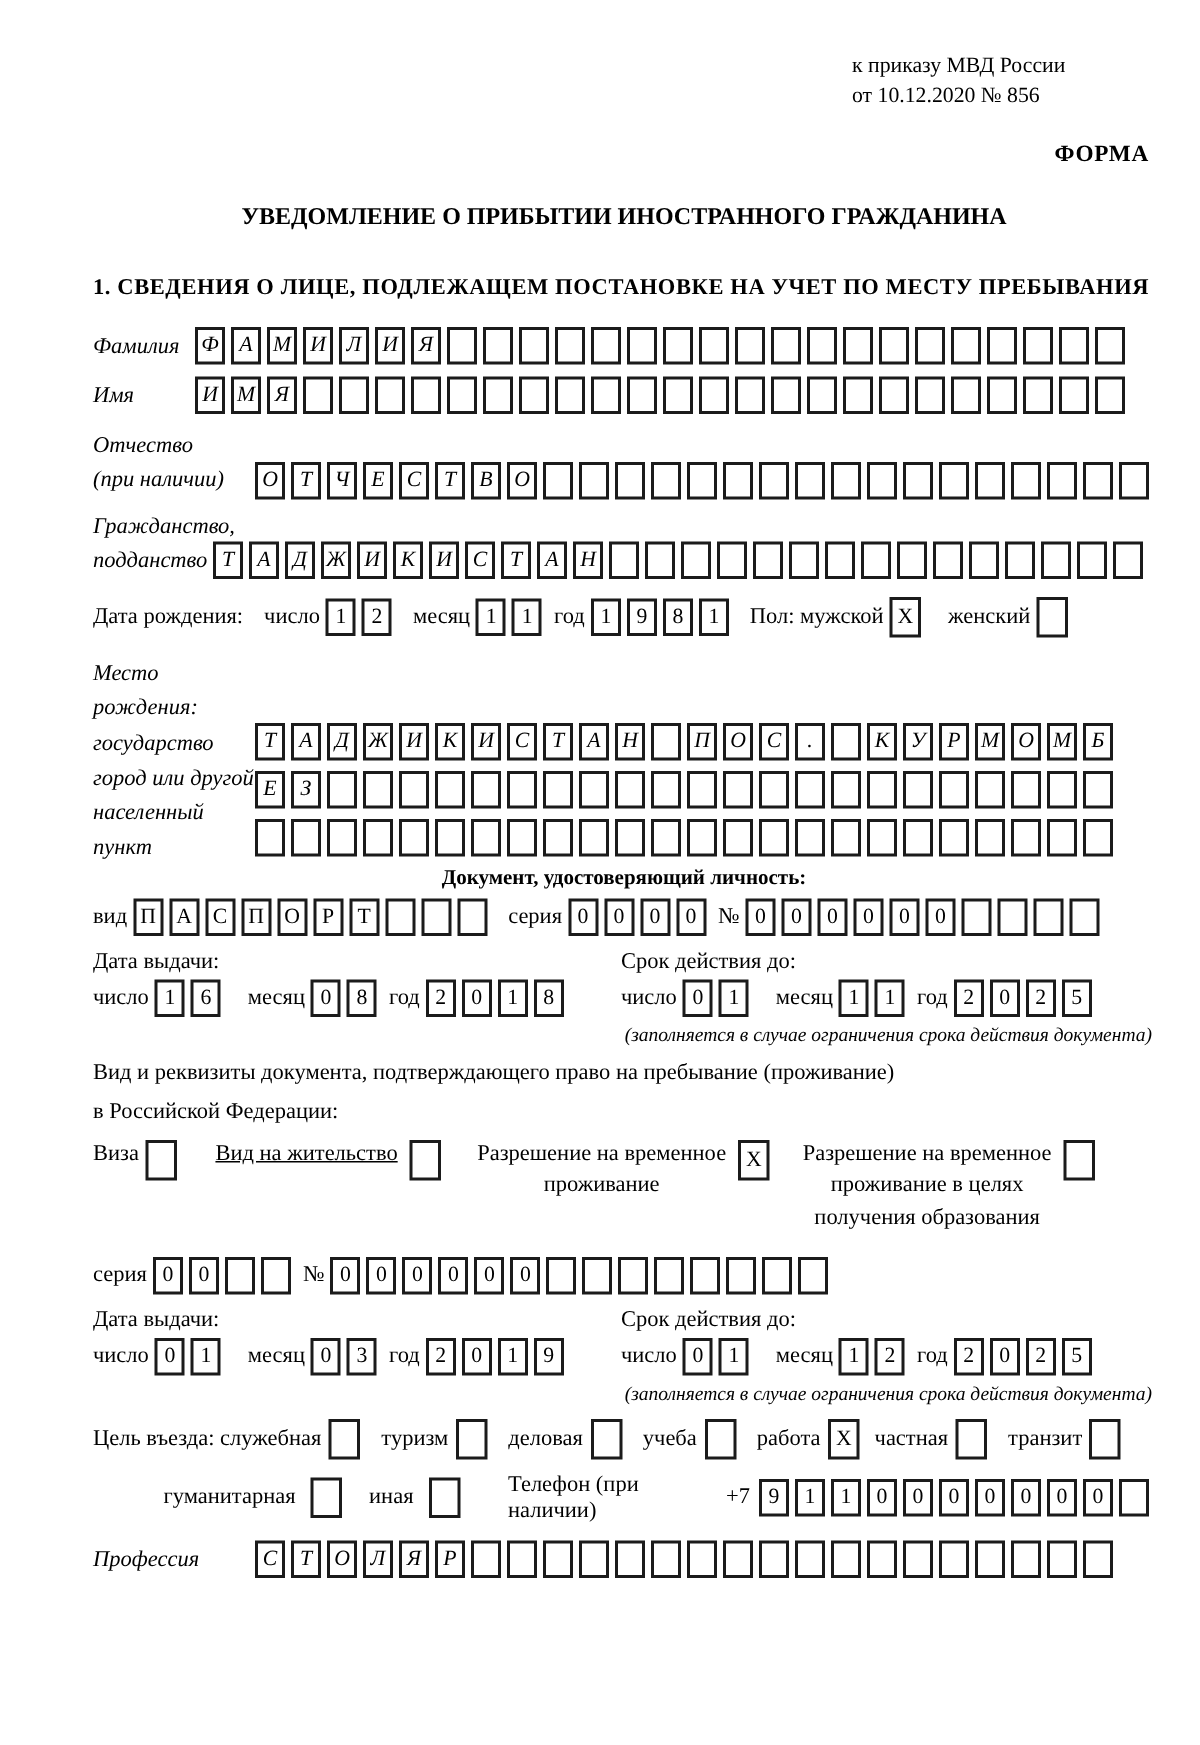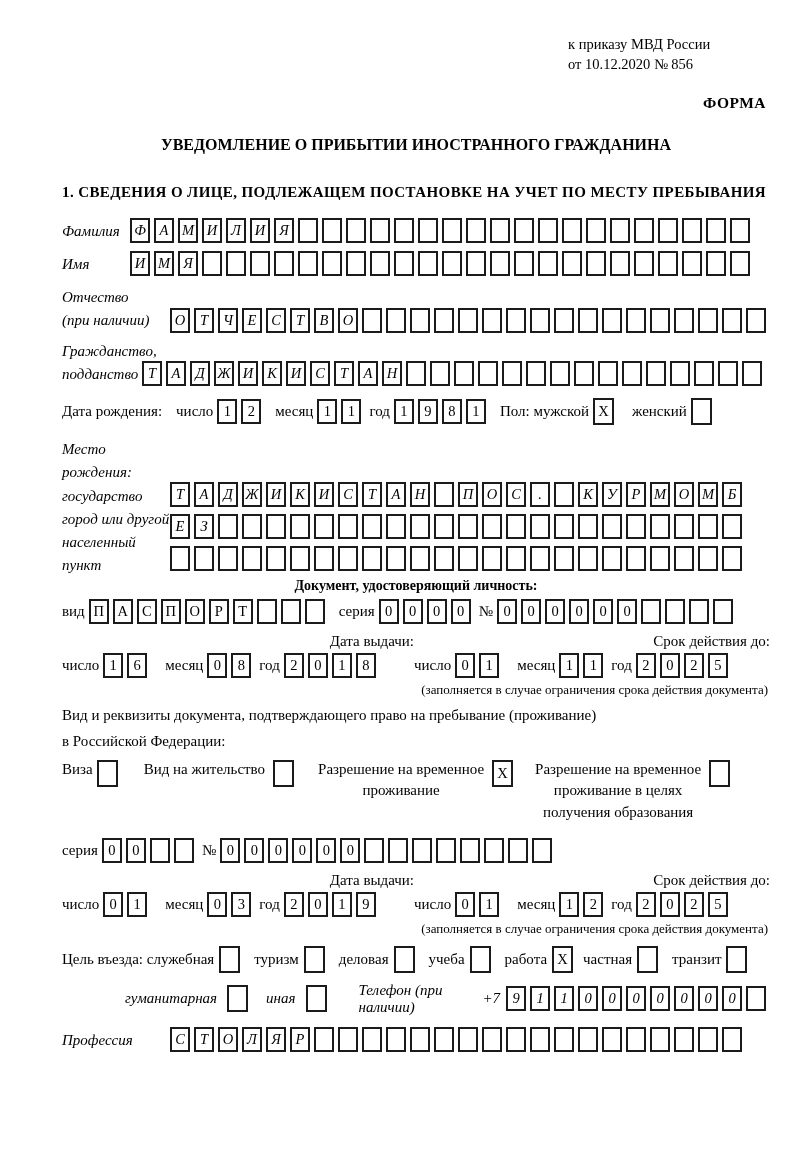--- a/index.html
+++ b/index.html
@@ -33,24 +33,24 @@
   .inline-row{display:flex;align-items:center;font-size:15px;margin-top:9px;flex-wrap:nowrap;}
   .inline-row .cells{margin:0 4px;}
   .gap6{margin-left:6px;} .gap10{margin-left:10px;} .gap14{margin-left:14px;} .gap20{margin-left:20px;} .gap28{margin-left:28px;}
   
   .doc-head{font-weight:bold;font-size:14px;text-align:center;margin-top:8px;}
   
   .date-pair{display:flex;margin-top:9px;}
   .dg{flex:none;}
   .dg-left{width:352px;}
   .dg-right{width:356px;}
-  .dg-heading{text-align:right;font-size:15px;margin-bottom:3px;}
+  .dg-heading{text-align:left;font-size:15px;margin-bottom:3px;}
   .dg-boxes{display:flex;align-items:center;font-size:15px;}
   .dg-boxes .cells{margin:0 4px;}
-  .note-right{font-size:13px;text-align:right;padding-right:2px;margin-top:4px;}
+  .note-right{font-size:13px;text-align:right;padding-right:2px;margin-top:4px;font-style:italic;}
   .plain{font-size:15px;margin-top:10px;line-height:1.5;}
   
   .permit-row{display:flex;align-items:flex-start;font-size:15px;margin-top:6px;}
   .permit-item{display:flex;align-items:flex-start;}
   .permit-item .lbl{line-height:1.45;}
   .permit-item .lbl.center{text-align:center;}
   .permit-item .cells{margin-left:8px;margin-top:1px;}
   
   .purpose-row{display:flex;align-items:center;font-size:15px;margin-top:9px;}
   .purpose-row .cells{margin-left:5px;}
@@ -411,21 +411,21 @@
   <div class="plain" style="margin-top:6px;">Вид и реквизиты документа, подтверждающего право на пребывание (проживание)</div>
   <div class="plain" style="margin-top:4px;">в Российской Федерации:</div>
 
   <div class="permit-row">
     <div class="permit-item">
       <span class="lbl">Виза</span>
       <span class="cells chk" style="margin-left:4px;">
           <span class="cell"></span>
         </span>
     </div>
-    <div class="permit-item" style="margin-left:22px;">
+    <div class="permit-item" style="margin-left:22px;text-decoration:underline;">
       <span class="lbl">Вид на жительство</span>
       <span class="cells chk">
           <span class="cell"></span>
         </span>
     </div>
     <div class="permit-item" style="margin-left:20px;">
       <span class="lbl center">
         <div>Разрешение на временное</div>
         <div>проживание</div>
       </span>
@@ -543,21 +543,21 @@
       </span>
     <span class="gap6">частная</span>
     <span class="cells chk">
         <span class="cell"></span>
       </span>
     <span class="gap10">транзит</span>
     <span class="cells chk">
         <span class="cell"></span>
       </span>
   </div>
-  <div class="purpose-row" style="margin-left:63px;font-style:italic;">
+  <div class="purpose-row" style="margin-left:47px;">
     <span>гуманитарная</span>
     <span class="cells chk" style="margin-left:10px;">
         <span class="cell"></span>
       </span>
     <span class="gap14">иная</span>
     <span class="cells chk" style="margin-left:10px;">
         <span class="cell"></span>
       </span>
     <span class="gap28">Телефон (при наличии)</span>
     <span class="gap20">+7</span>

